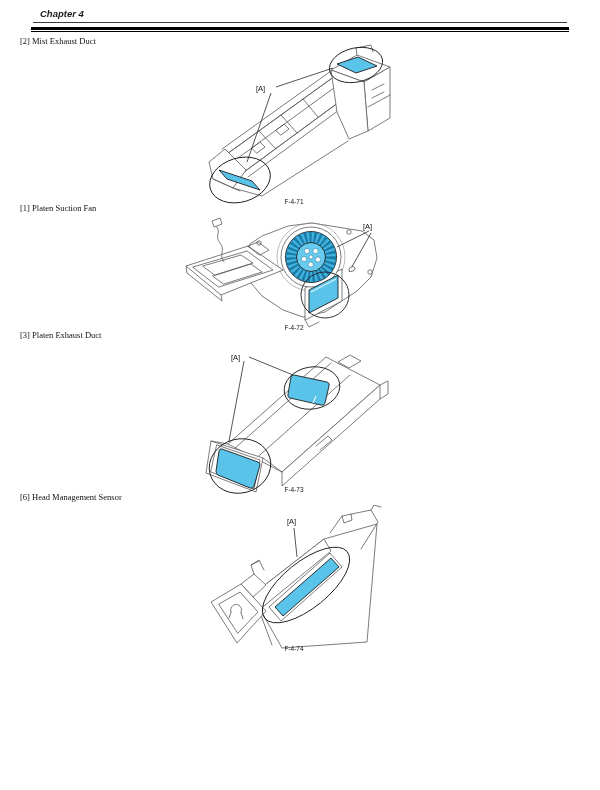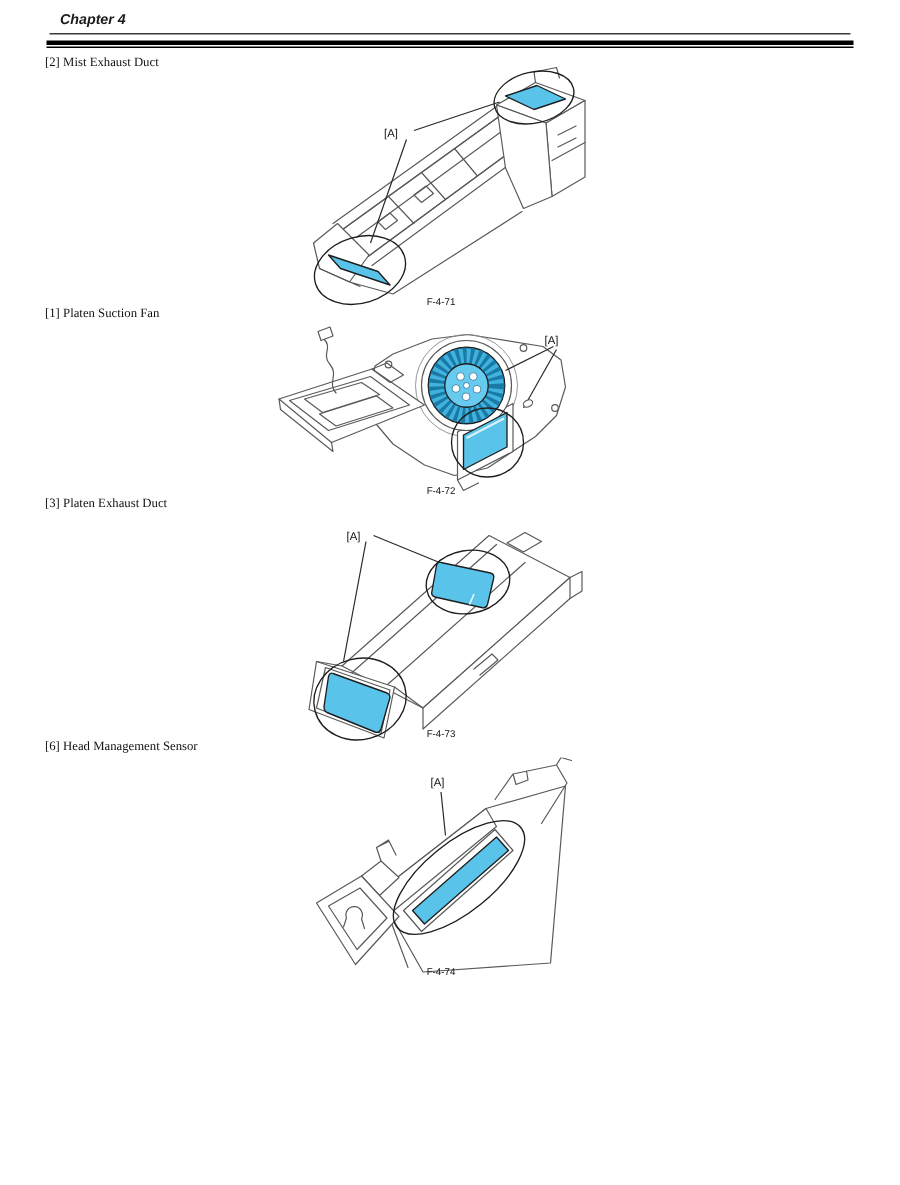--- a/index.html
+++ b/index.html
@@ -2,21 +2,21 @@
 <html><head>
 <meta charset="utf-8">
 <style>
   html,body{margin:0;padding:0;background:#fff;}
   .page{position:relative;width:600px;height:703px;background:#fff;overflow:hidden;
         font-family:"Liberation Sans",sans-serif;color:#111;}
   .chapter{position:absolute;left:40px;top:8px;font:italic bold 9.5px "Liberation Sans",sans-serif;color:#1a1a1a;}
   .rule-thin{position:absolute;left:33px;width:534px;top:22px;height:1px;background:#3a3a3a;}
   .rule-thick{position:absolute;left:31px;width:538px;top:27px;height:2.5px;background:#000;}
   .rule-thin2{position:absolute;left:31px;width:538px;top:30.5px;height:1px;background:#000;}
-  .sec-heading{position:absolute;left:30px;font:8.5px "Liberation Serif",serif;color:#111;white-space:nowrap;text-align:right;}
+  .sec-heading{position:absolute;left:20px;font:8.5px "Liberation Serif",serif;color:#111;white-space:nowrap;text-align:right;}
   .fig{position:absolute;}
   .fig-caption{position:absolute;left:254px;width:80px;text-align:center;
                font:6.5px "Liberation Sans",sans-serif;color:#111;}
   .page-number{position:absolute;left:32px;top:757px;font:9px "Liberation Sans",sans-serif;color:#111;}
   
   .la{stroke:#5a5a5a;stroke-width:.8;fill:none;stroke-linejoin:round;stroke-linecap:round;}
   .la-f{stroke:#5a5a5a;stroke-width:.8;fill:#ffffff;stroke-linejoin:round;}
   .hl{stroke:#1e1e1e;stroke-width:.9;stroke-linejoin:round;}
   .callout{stroke:#1e1e1e;stroke-width:.9;fill:none;}
   .leader{stroke:#2a2a2a;stroke-width:.8;fill:none;}

